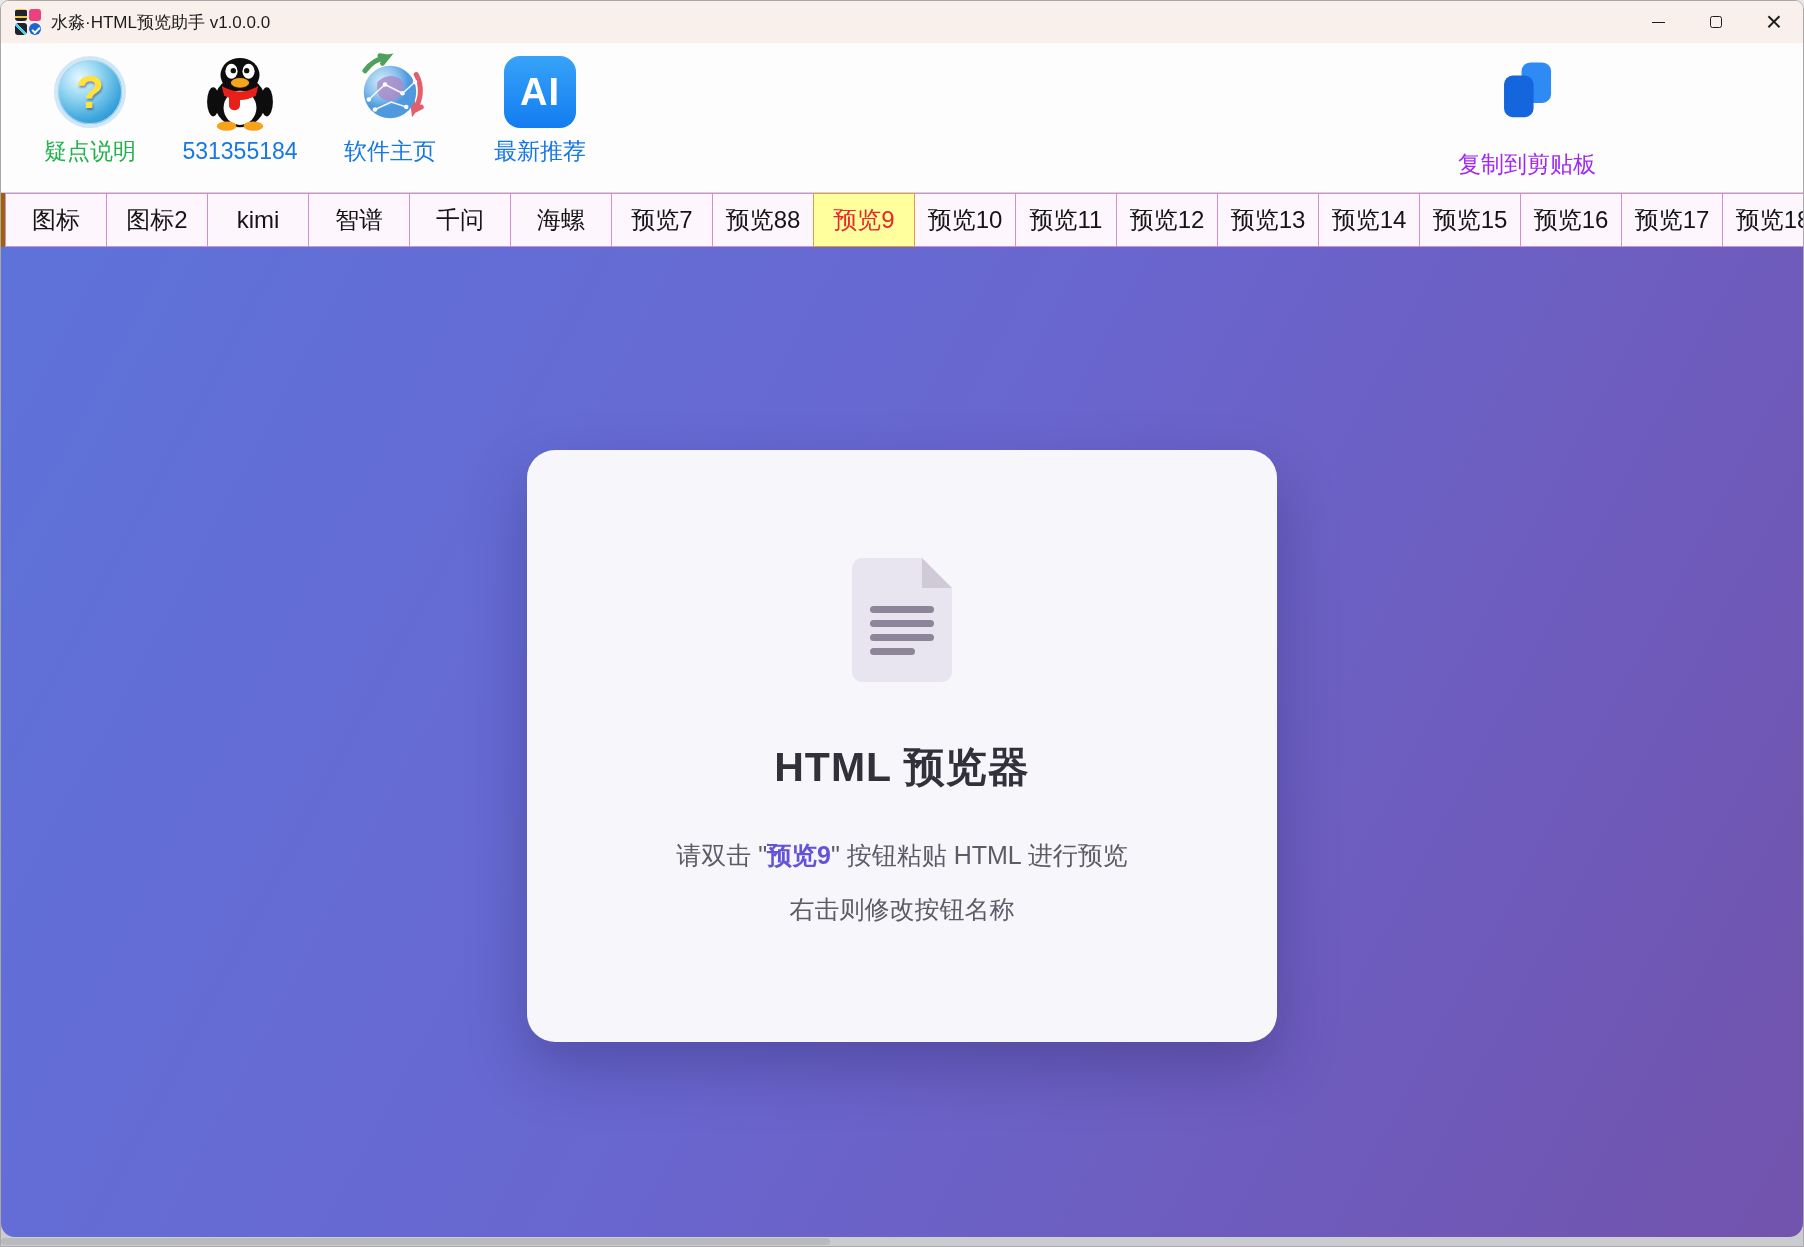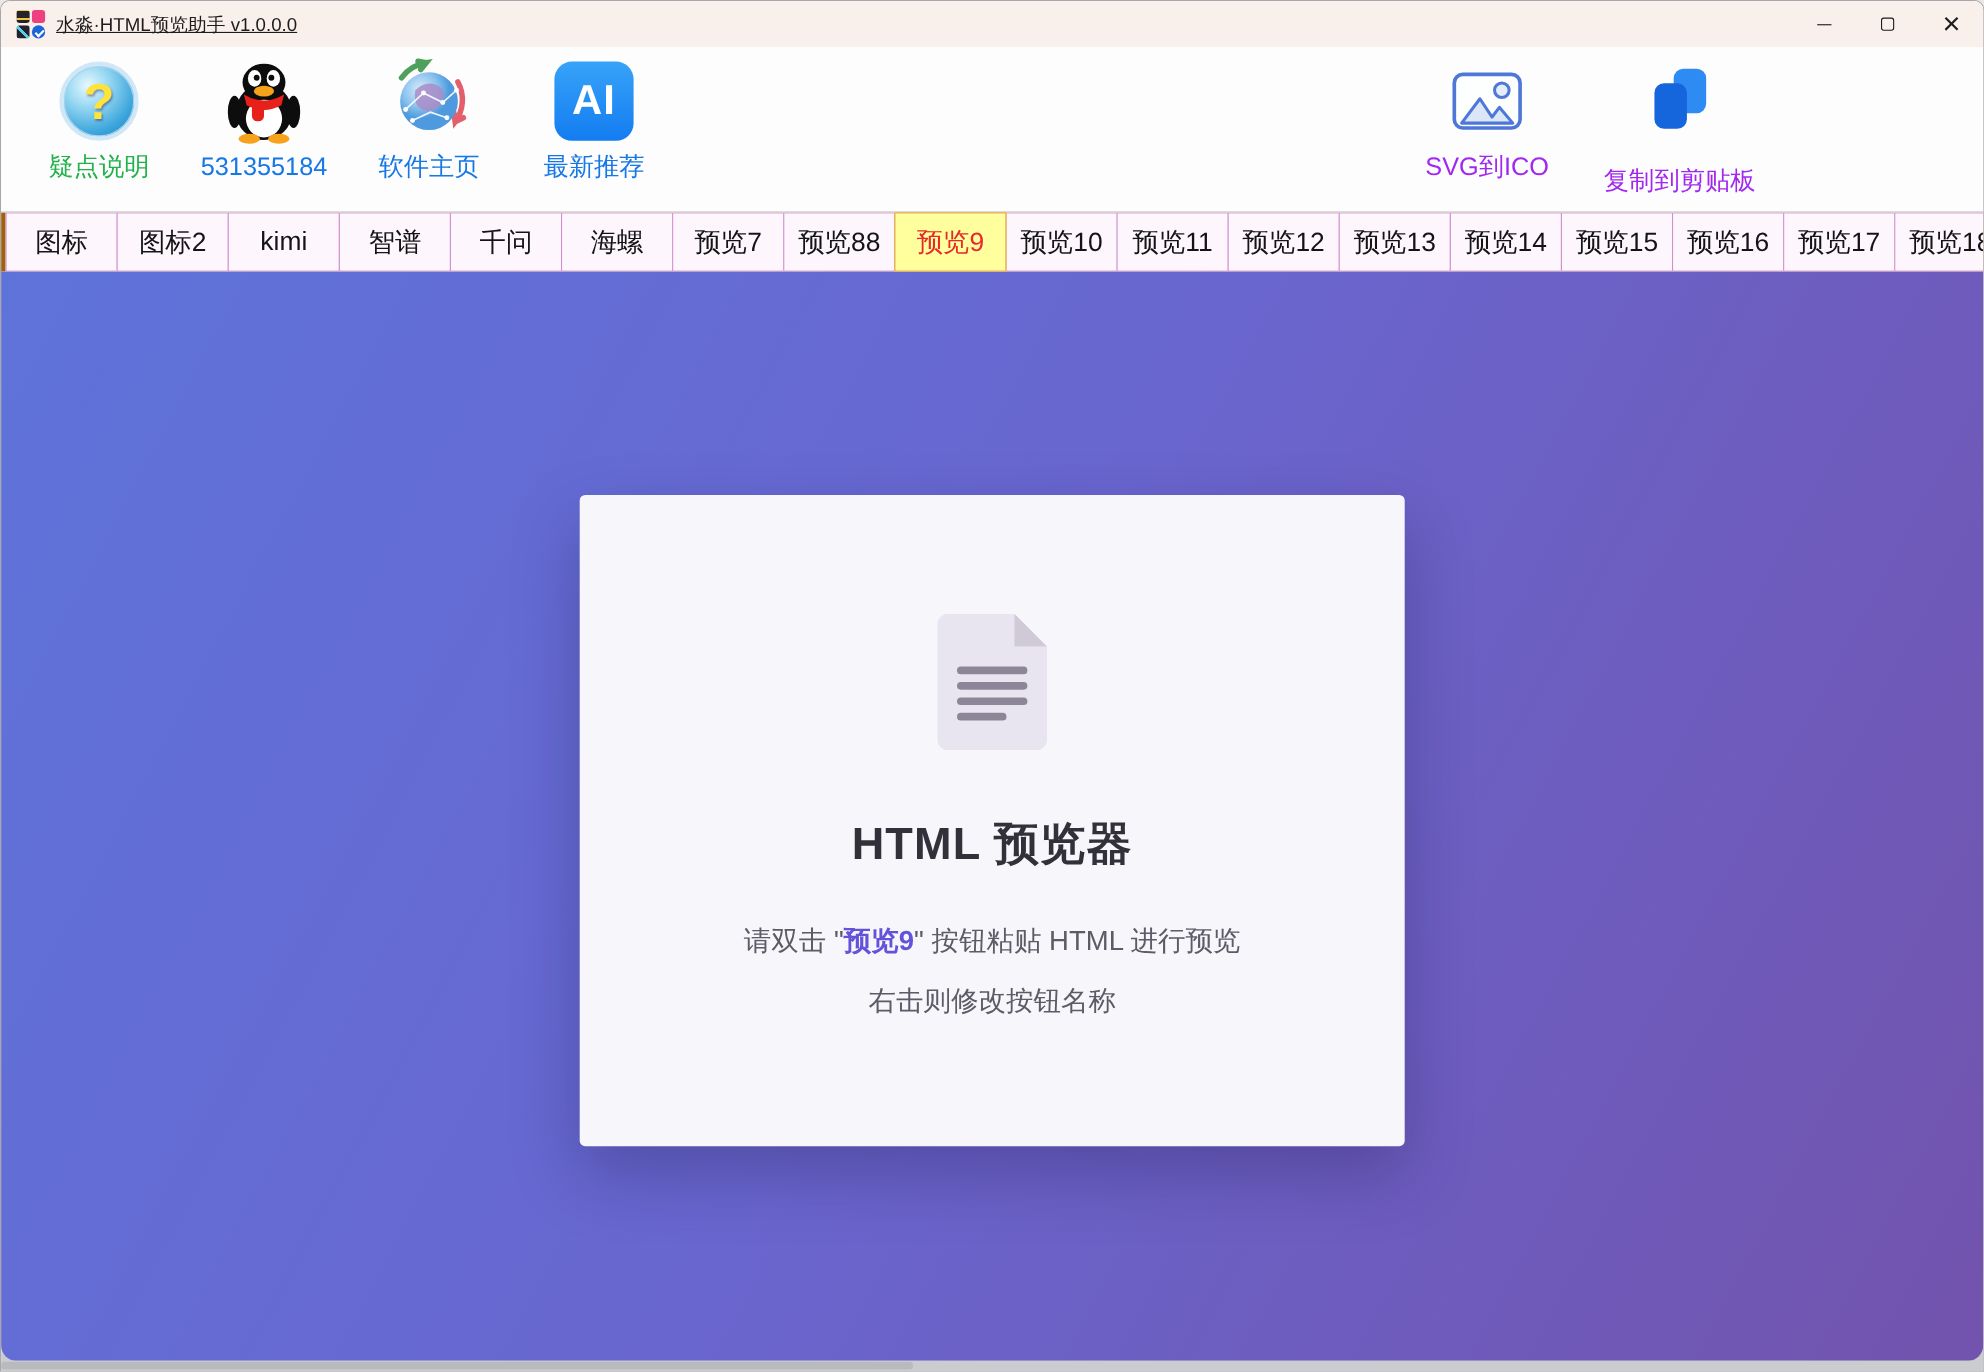--- a/index.html
+++ b/index.html
@@ -12,21 +12,21 @@
   .titlebar { height:42px; flex:0 0 42px; background:#f9efeb; display:flex; align-items:center; padding-left:14px; }
   .appicon { width:26px; height:26px; display:grid; grid-template-columns:12px 12px; grid-template-rows:12px 12px; gap:2px; margin-right:10px; }
   .appicon .t1 { background:#23232e; border-radius:3px;
     background-image:repeating-linear-gradient(0deg,#23232e 0 3px,#f5c53a 3px 5px,#23232e 5px 8px); }
   .appicon .t2 { background:#ee3f7e; border-radius:3px; }
   .appicon .t3 { background:#23232e; border-radius:3px;
     background-image:linear-gradient(45deg,transparent 40%,#56d0e8 40% 55%,transparent 55%); }
   .appicon .t4 { background:#1b66d6; border-radius:50%; position:relative; }
   .appicon .t4::after { content:""; position:absolute; left:3px; top:4px; width:6px; height:3px;
     border-left:2px solid #fff; border-bottom:2px solid #fff; transform:rotate(-45deg); }
-  .apptitle { font-size:17px; color:#1c1c1c;text-decoration:underline; }
+  .apptitle { font-size:17px; color:#1c1c1c; }
   .wincontrols { margin-left:auto; display:flex; height:100%; }
   .winbtn { width:58px; height:100%; display:flex; align-items:center; justify-content:center; color:#1c1c1c; }
   .glyph-min { width:13px; height:0; border-top:1.6px solid #1c1c1c; display:block; }
   .glyph-max { width:12px; height:12px; border:1.6px solid #1c1c1c; border-radius:2.5px; display:block; }
   .glyph-close { font-size:28px; font-weight:300; line-height:1; }
 
   
   .toolbar { height:150px; flex:0 0 150px; background:#fdfdfd; position:relative; border-bottom:1px solid #d6d3d6; }
   .tool-btn { position:absolute; top:8px; display:flex; flex-direction:column; align-items:center; gap:7px; cursor:pointer; }
   .tool-ico { height:82px; display:flex; align-items:center; justify-content:center; }
@@ -67,21 +67,21 @@
   .tab.active { background:#ffff9d; color:#e8282c; border-color:#e09a49; z-index:2; }
 
   
   .content { flex:1 1 auto; background:#cbccd0; position:relative; }
   .canvas { position:absolute; inset:0 0 9px 0; border-radius:0 0 14px 14px;
     background:linear-gradient(118deg,#5e73da 0%,#6966cf 48%,#7253ad 100%);
     display:flex; justify-content:center; }
   .hscroll { position:absolute; left:0; right:0; bottom:0; height:9px; background:#cbccd0; }
   .hthumb { position:absolute; left:0; top:1px; bottom:1px; width:46%; background:#b9babe; border-radius:4px; }
 
-  .card { margin-top:203px; width:750px; height:592px; background:#f7f6fa; border-radius:5px;
+  .card { margin-top:203px; width:750px; height:592px; background:#f7f6fa; border-radius:28px;
     box-shadow:0 26px 60px rgba(25,18,70,.28); display:flex; flex-direction:column; align-items:center; }
   .doc { margin-top:108px; width:100px; height:124px; position:relative; }
   .doc .page { position:absolute; inset:0; background:#e9e5f0; border-radius:10px;
     clip-path:polygon(0 0, 70px 0, 100px 30px, 100px 100%, 0 100%); }
   .doc .fold { position:absolute; top:0; right:0; width:30px; height:30px; background:#cfc9d8;
     clip-path:polygon(0 0, 100% 100%, 0 100%); }
   .doc .line { position:absolute; left:18px; height:7px; border-radius:4px; background:#8d8698; }
   .doc .l1 { top:48px; width:64px; }
   .doc .l2 { top:62px; width:64px; }
   .doc .l3 { top:76px; width:64px; }
@@ -185,30 +185,20 @@
             <circle cx="52" cy="24" r="1.8"></circle>
               <circle cx="20" cy="46" r="1.8"></circle>
               <circle cx="45" cy="44" r="1.8"></circle>
           </g>
         </svg>
       </div>
       <div class="tool-label lbl-blue">软件主页</div>
     </div>
 
 
-    <div class="tool-btn btn-svgico">
-      <div class="tool-ico">
-        <svg width="72" height="62" viewBox="0 0 64 56">
-          <rect x="5" y="6" width="54" height="44" rx="7" fill="#fdfefe" stroke="#4e77d8" stroke-width="3"></rect>
-          <circle cx="44" cy="19" r="6" fill="#e4edf9" stroke="#4e77d8" stroke-width="2.5"></circle>
-          <path d="M11,46 L26,26 L36,41 L42,33 L53,46 Z" fill="#dbe7f7" stroke="#4e77d8" stroke-width="2.5" stroke-linejoin="round"></path>
-        </svg>
-      </div>
-      <div class="tool-label lbl-purple">SVG到ICO</div>
-    </div>
 
     <div class="tool-btn btn-copy">
       <div class="tool-ico">
         <svg width="70" height="70" viewBox="0 0 64 64">
           <rect x="27" y="5" width="27" height="37" rx="8" fill="#2f8bf4"></rect>
           <rect x="11" y="17" width="27" height="38" rx="8" fill="#1565dd"></rect>
         </svg>
       </div>
       <div class="tool-label lbl-purple">复制到剪贴板</div>
     </div>

